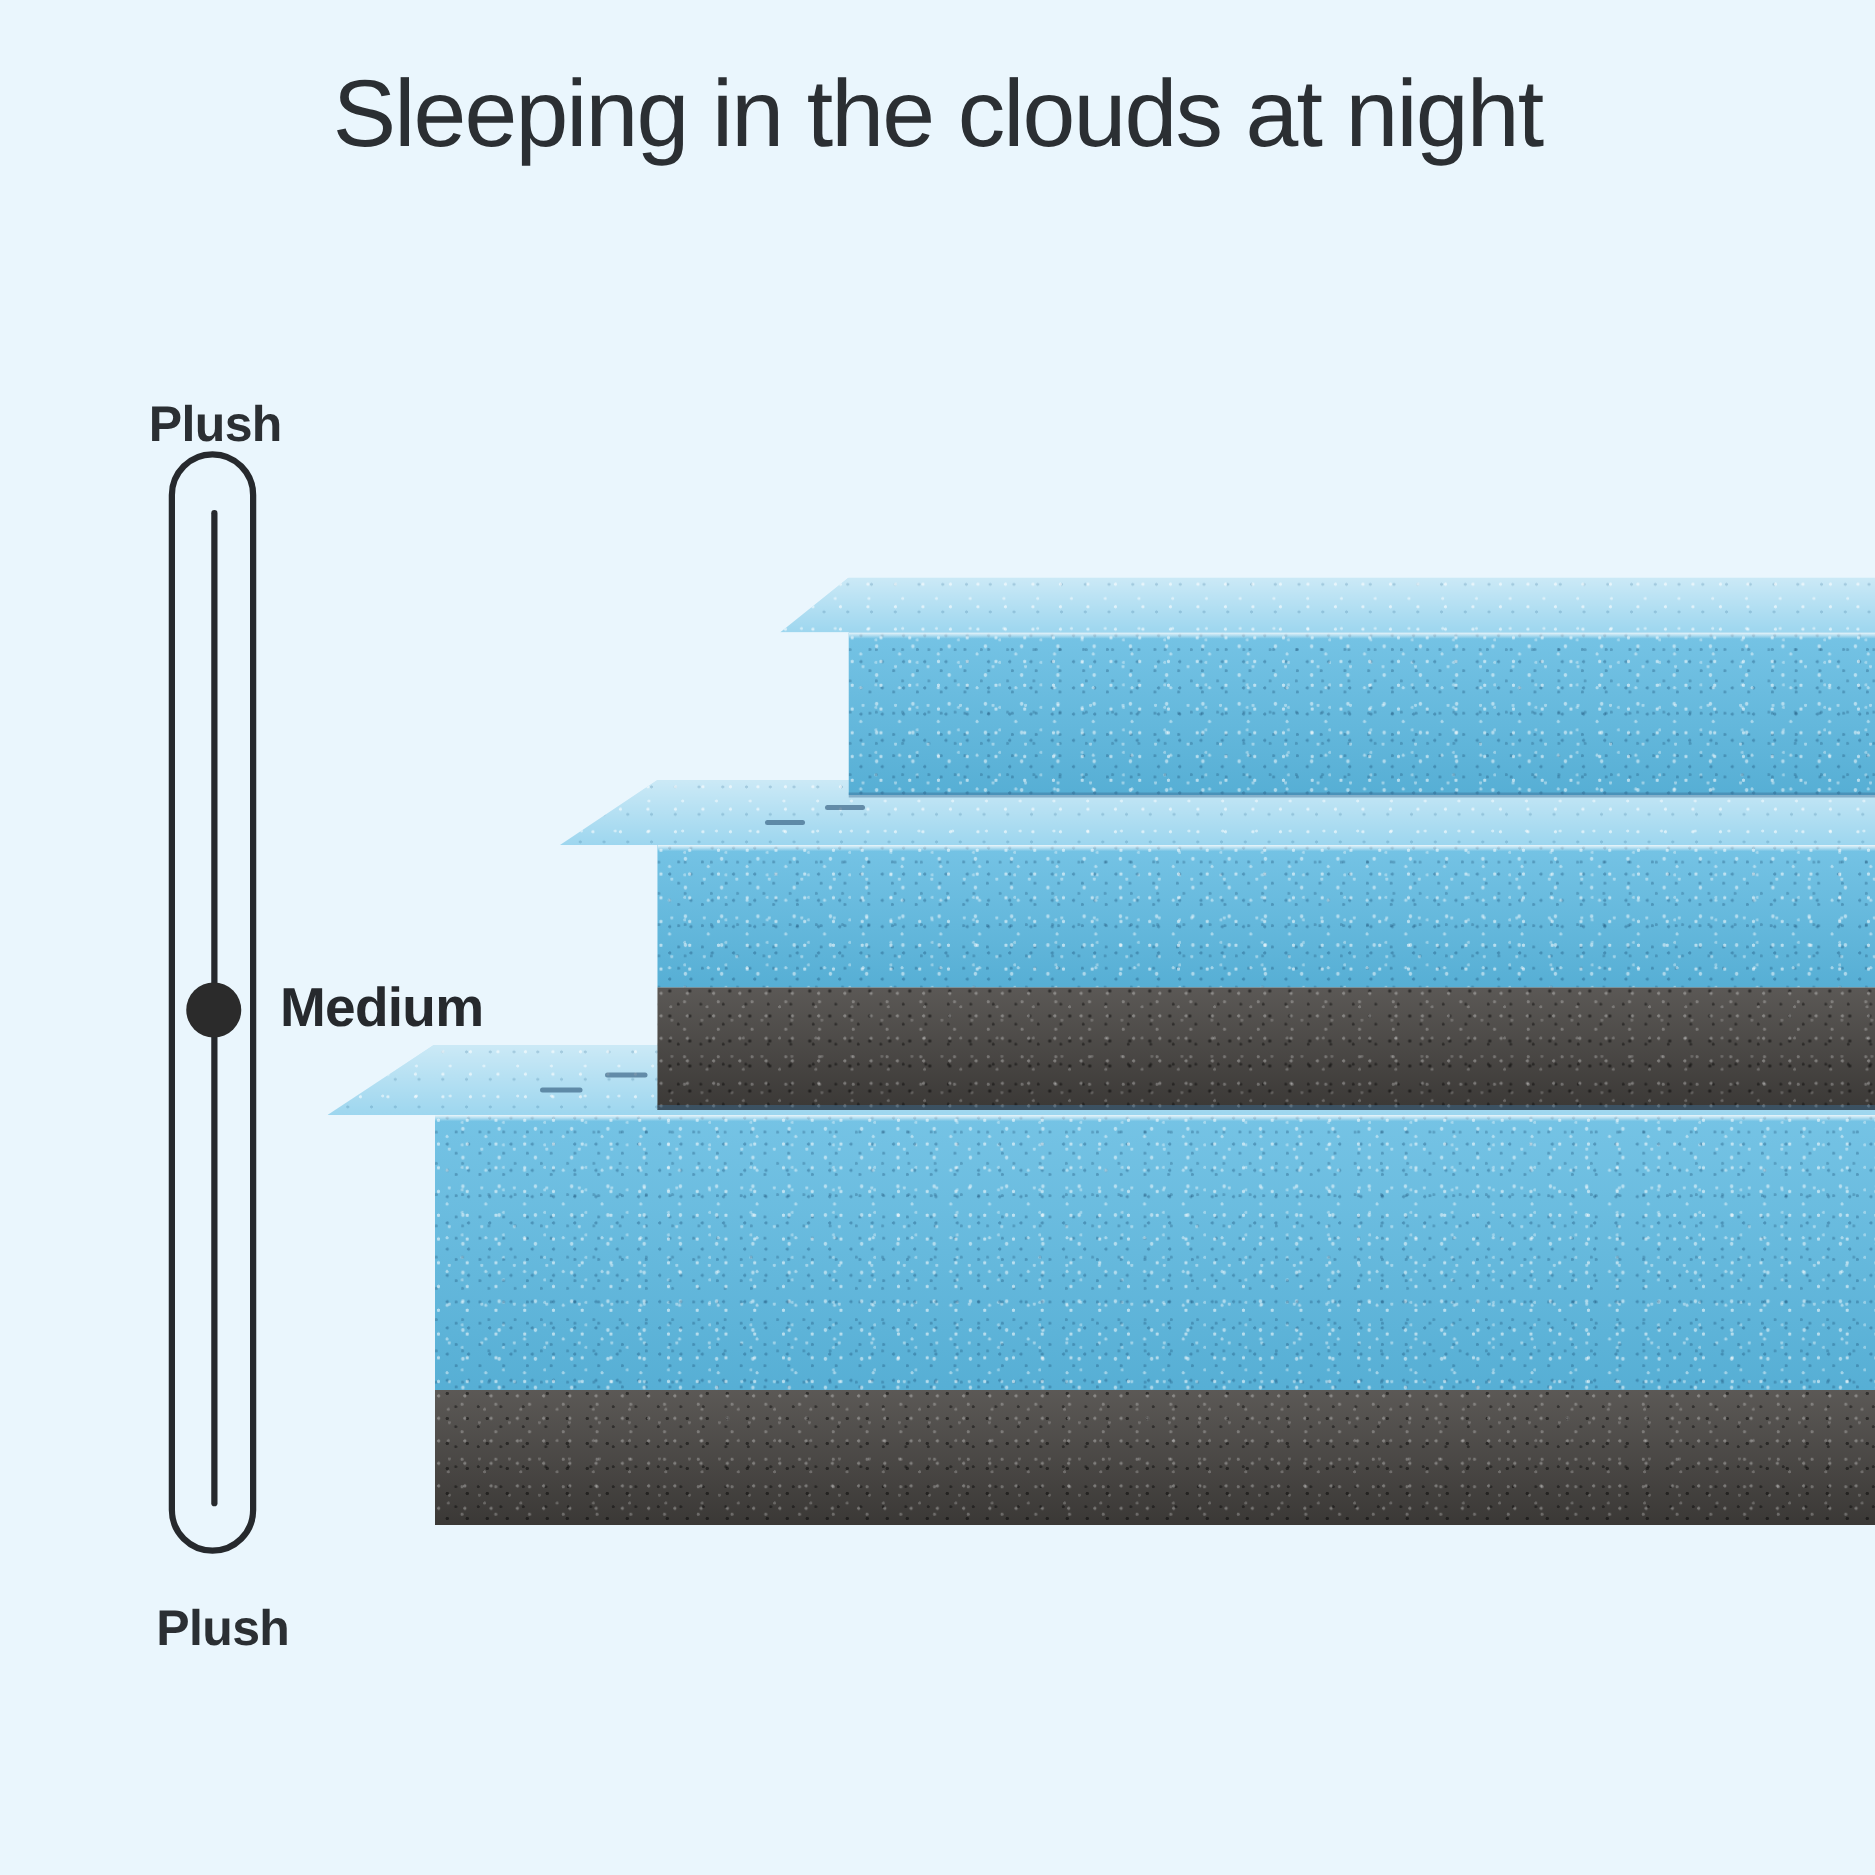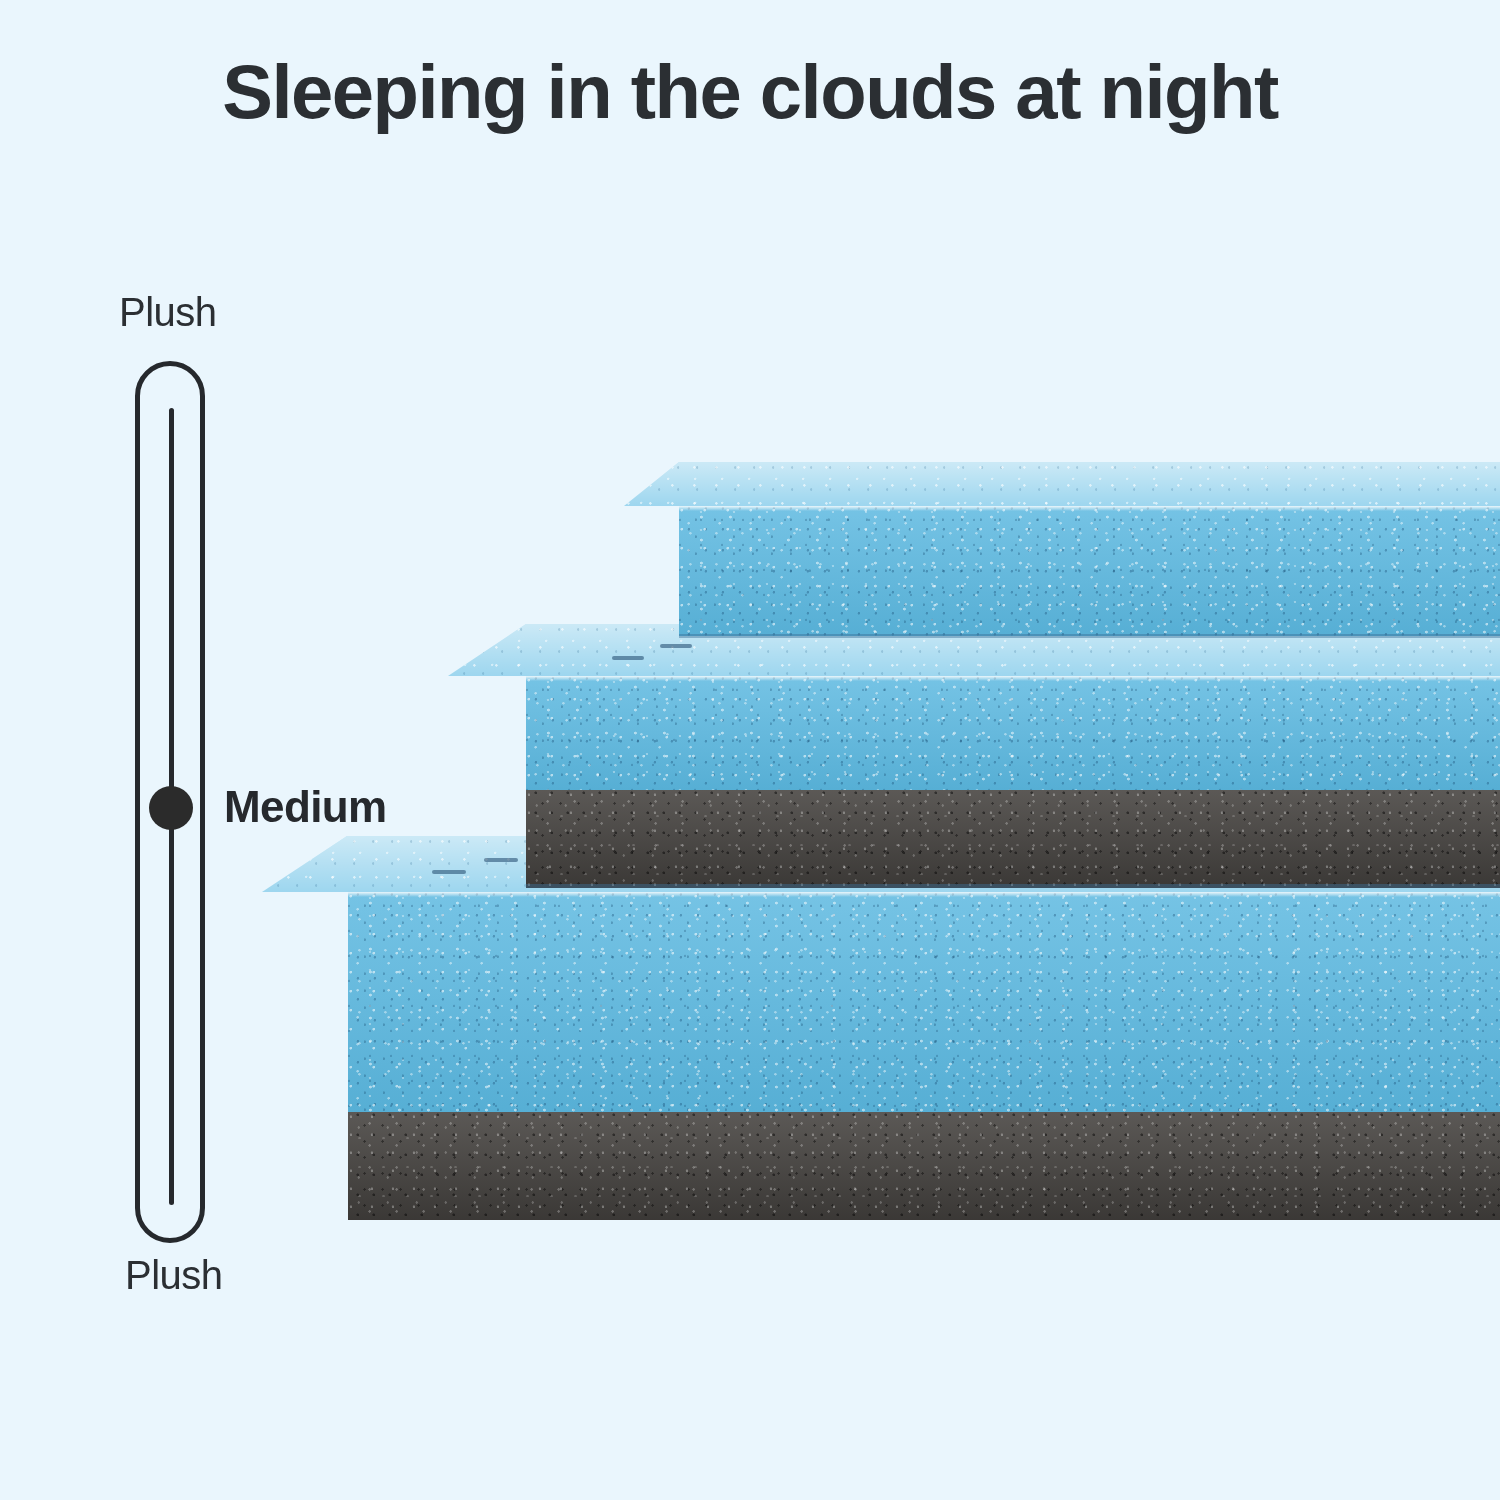--- a/index.html
+++ b/index.html
@@ -19,42 +19,43 @@
   }
 
   
   .page-title {
     position: absolute;
     left: 0;
     top: 48px;
     width: 1500px;
     text-align: center;
     font-size: 76px;
-    font-weight: 700;
+    font-weight: 400;
     letter-spacing: -1.5px;
     color: #2b2f33;
     font-family: "Liberation Sans", sans-serif;
     white-space: nowrap;
   }
 
   
   .firmness-scale {
     position: absolute;
     left: 100px;
     top: 290px;
     width: 420px;
     height: 1020px;
   }
   .scale-label {
     position: absolute;
     font-size: 40px;
-    font-weight: 400;
+    font-weight: 700;
     color: #2b2f33;
     letter-spacing: -0.5px;
     white-space: nowrap;
+    margin-top: 28px;
   }
   .scale-label-plush { left: 19px; top: 0px; }
   .scale-label-firm  { left: 25px; top: 963px; }
 
   .scale-thumb-label {
     position: absolute;
     left: 124px;
     top: 492px;
     font-size: 44px;
     font-weight: 700;

